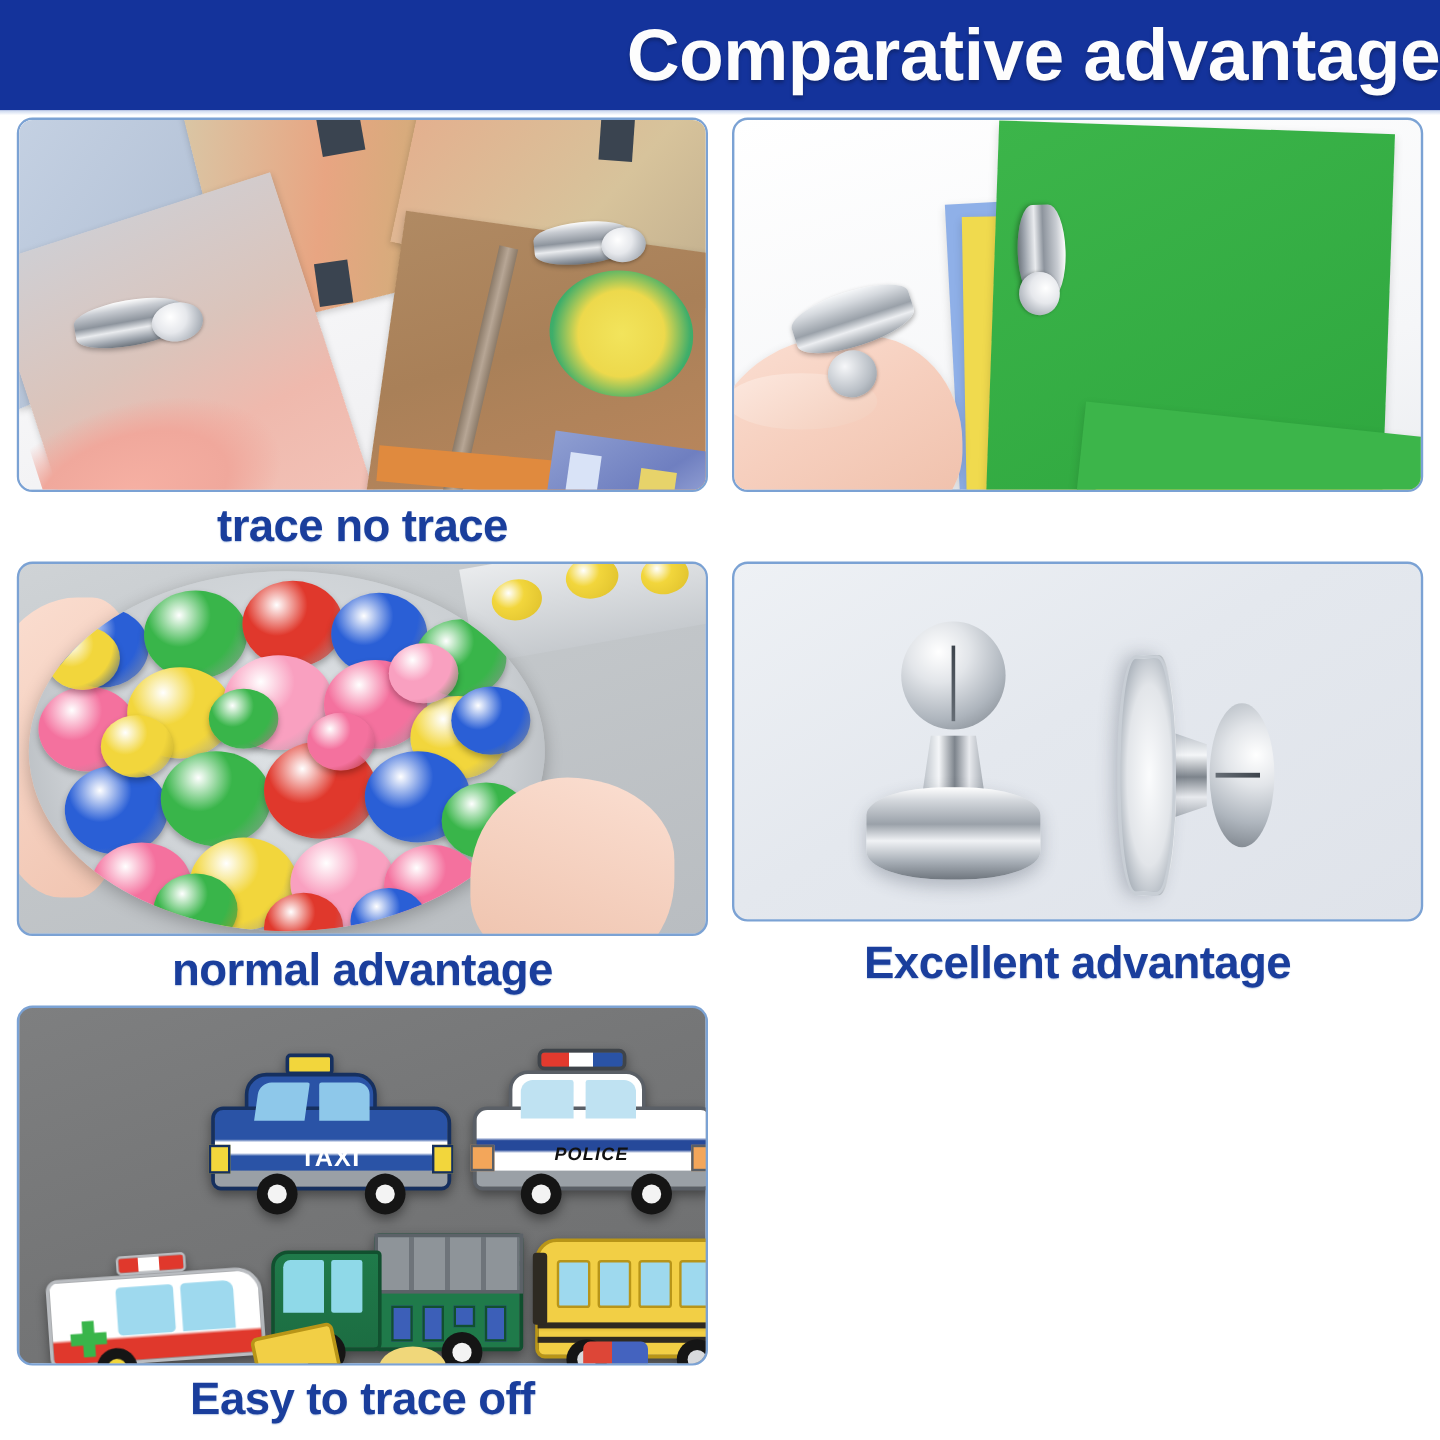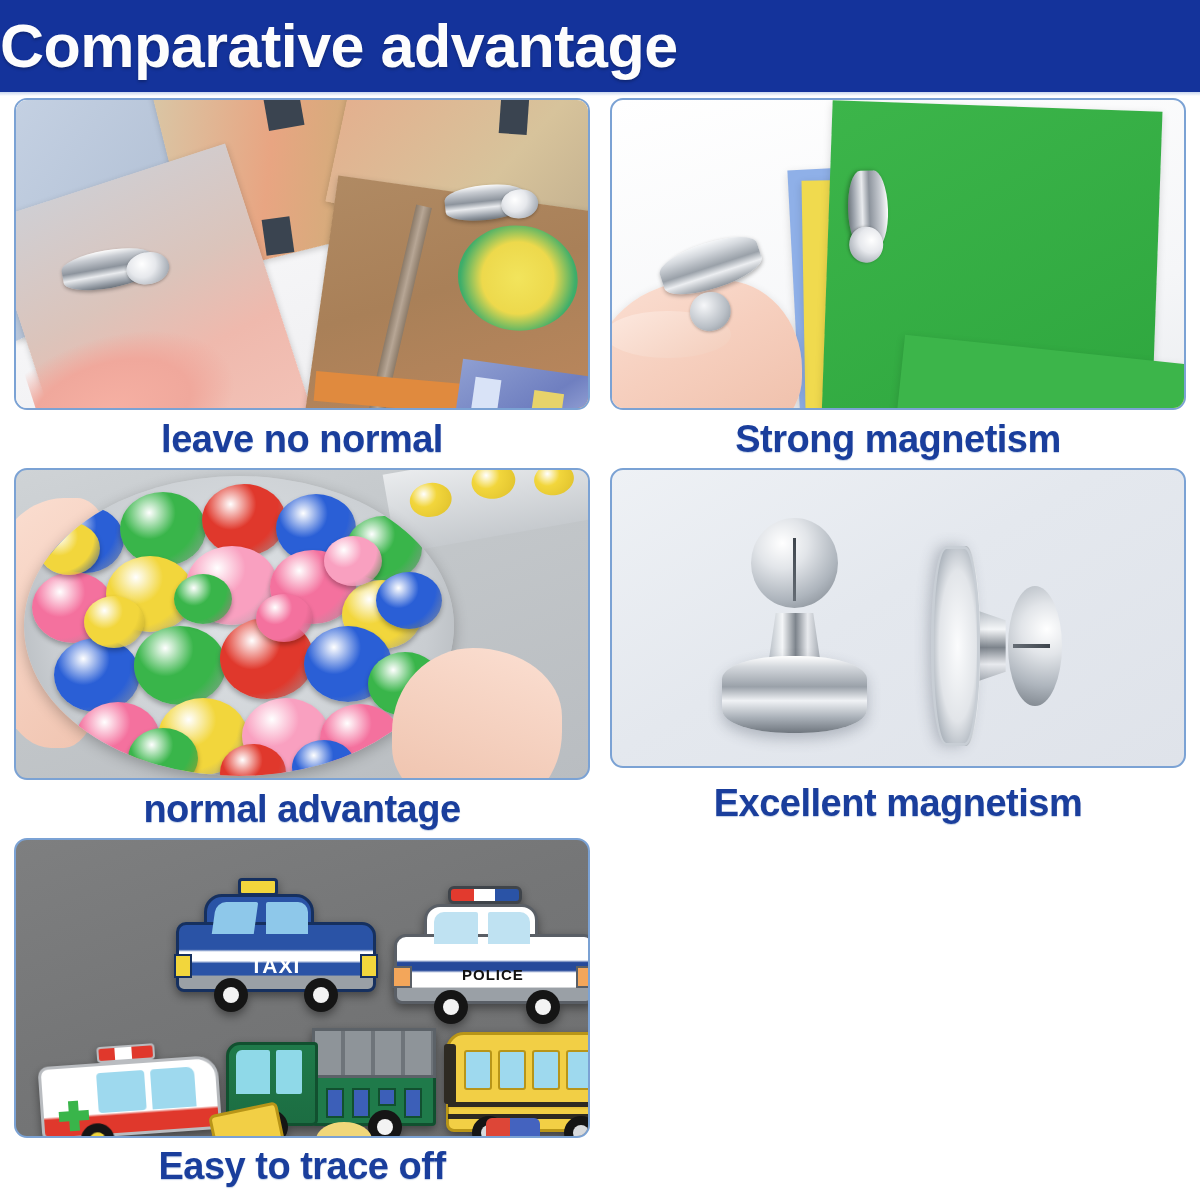--- a/index.html
+++ b/index.html
@@ -9,21 +9,21 @@
     font-family: "Liberation Sans", sans-serif;
     overflow: hidden;
   }
   .page { position: relative; width: 1200px; height: 1200px; background: #fff; }
 
   
   .header {
     position: absolute; top: 0; left: 0;
     width: 1200px; height: 92px;
     background: #14339b;
-    display: flex; align-items: center; justify-content: flex-start;
+    display: flex; align-items: center; justify-content: flex-end;
   }
   .header-title {
     color: #fdfdfd;
     font-size: 61px;
     font-weight: bold;
     letter-spacing: -0.5px;
     line-height: 1;
     text-shadow: 0 2px 3px rgba(0,0,0,.25);
     white-space: nowrap;
   }
@@ -249,21 +249,21 @@
       background:#8ec8ea; border-radius:2px 10px 0 0; }
   .taxi .sign{ position:absolute; left:62px; top:-14px; width:40px; height:18px;
       background:#f2d63c; border:3px solid #16305f; border-radius:4px; }
   .taxi .lamp-l{ position:absolute; left:-2px; top:62px; width:18px; height:24px; background:#f2d63c; border:2px solid #16305f; }
   .taxi .lamp-r{ position:absolute; right:-2px; top:62px; width:18px; height:24px; background:#f2d63c; border:2px solid #16305f; }
   .taxi .label{ position:absolute; left:74px; top:62px; color:#ffffff; font-size:21px; font-weight:bold; letter-spacing:1px; }
   .taxi .w1{ left:38px; top:86px; }
   .taxi .w2{ left:128px; top:86px; }
 
   
-  .police { left:378px; top:60px; width:200px; height:128px; }
+  .police { left:378px; top:48px; width:200px; height:128px;font-style:italic; }
   .police .body{ position:absolute; left:0; top:34px; width:200px; height:70px;
       background:linear-gradient(to bottom,#ffffff 0%,#ffffff 36%,#26499a 40%,#26499a 52%,#ffffff 56%,#ffffff 78%,#9aa0a6 80%,#9aa0a6 100%);
       border-radius:12px 10px 8px 8px; border:3px solid #5a5f66; }
   .police .cabin{ position:absolute; left:30px; top:4px; width:114px; height:46px;
       background:#ffffff; border:3px solid #5a5f66; border-radius:16px 16px 0 0; }
   .police .win1{ position:absolute; left:40px; top:12px; width:44px; height:32px; background:#bfe2f2; border-radius:10px 2px 0 0; }
   .police .win2{ position:absolute; left:94px; top:12px; width:42px; height:32px; background:#bfe2f2; border-radius:2px 10px 0 0; }
   .police .lightbar{ position:absolute; left:54px; top:-14px; width:74px; height:18px;
       background:linear-gradient(to right,#e23a2e 0%,#e23a2e 34%,#ffffff 34%,#ffffff 64%,#2a53a6 64%,#2a53a6 100%);
       border:3px solid #3f444a; border-radius:6px; }
@@ -364,42 +364,41 @@
         <div class="blk blk3"></div>
         <div class="magnet m1">
           <div class="base"></div>
           <div class="cap"></div>
         </div>
         <div class="magnet m2">
           <div class="base"></div>
           <div class="cap"></div>
         </div>
       </div>
-      <div class="caption">leave no normal</div>
+      <div class="caption">trace no trace</div>
     </div>
 
 
     <div class="cell r2">
       <div class="panel p3">
         <div class="sheet sh-blue"></div>
         <div class="sheet sh-yellow"></div>
         <div class="sheet sh-green"></div>
         <div class="sheet sh-yellow2"></div>
         <div class="sheet sh-green2"></div>
         <div class="magnet m3">
           <div class="base"></div>
           <div class="cap"></div>
         </div>
         <div class="hand"></div>
         <div class="magnet m4">
           <div class="base"></div>
           <div class="cap"></div>
         </div>
       </div>
-      <div class="caption">Strong magnetism</div>
     </div>
 
     <div class="cell r2">
       <div class="panel p4">
         <div class="shelf">
             <div class="d" style="left: 22px; top: 16px; width: 42px; height: 34px; background: radial-gradient(circle at 36% 30%, rgb(255, 255, 255) 0%, rgb(242, 214, 60) 36%, rgb(220, 190, 42) 100%);"></div>
             <div class="d" style="left: 86px; top: 8px; width: 44px; height: 35px; background: radial-gradient(circle at 36% 30%, rgb(255, 255, 255) 0%, rgb(242, 214, 60) 36%, rgb(220, 190, 42) 100%);"></div>
             <div class="d" style="left: 148px; top: 18px; width: 40px; height: 32px; background: radial-gradient(circle at 36% 30%, rgb(255, 255, 255) 0%, rgb(242, 214, 60) 36%, rgb(220, 190, 42) 100%);"></div>
           </div>
         <div class="hand-l"></div>
@@ -445,21 +444,21 @@
           <div class="stem"></div>
           <div class="disc"></div>
         </div>
         <div class="bigmag bm-right">
           <div class="knob"></div>
           <div class="stem"></div>
           <div class="disc"></div>
           <div class="ring"></div>
         </div>
       </div>
-      <div class="caption">Excellent magnetism</div>
+      <div class="caption">Excellent advantage</div>
     </div>
 
     <div class="cell r3">
       <div class="panel p6">
 
         <div class="veh taxi">
           <div class="sign"></div>
           <div class="cabin"></div>
           <div class="body"></div>
           <div class="win1"></div>

